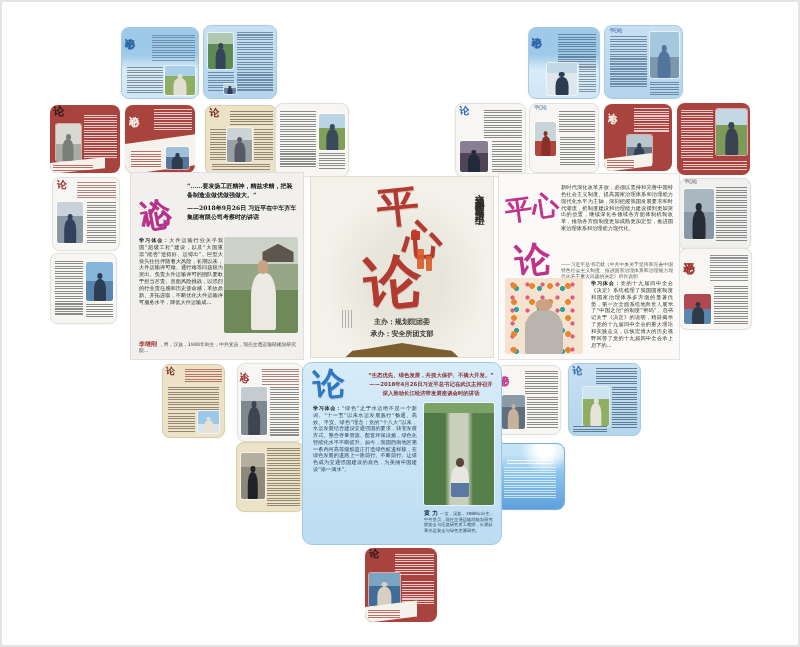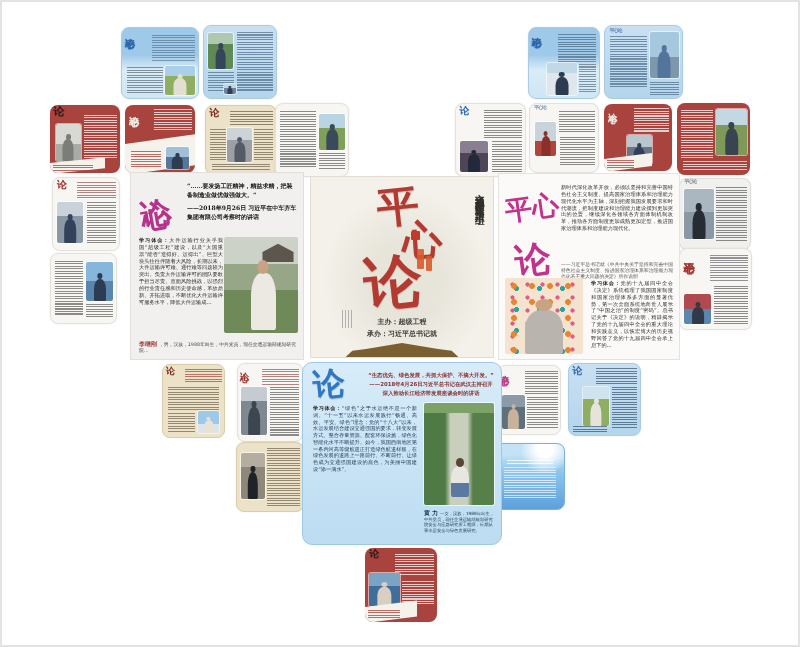--- a/index.html
+++ b/index.html
@@ -319,22 +319,22 @@
     <div class="cp g2">心</div>
     <div class="cp g3">论</div>
     <div class="vt">
       <span>交通规划青年</span><span>理论学习小组</span>
     </div>
     <div class="stamp"></div>
     <div class="seal s1"></div>
     <div class="seal s2"></div>
     <div class="inkmark"></div>
     <div class="hosts">
-      <div>主办：超级工程</div>
-      <div>承办：习近平总书记就</div>
+      <div>主办：规划院团委</div>
+      <div>承办：安全所团支部</div>
     </div>
     <div class="roof"></div>
   </div>
 
   <div class="bigcard cardB" style="left:498px;top:173px;width:180px;height:185px;">
     <div class="glB1">平心</div>
     <div class="glB2">论</div>
     <div class="pB jtext">新时代深化改革开放，必须以坚持和完善中国特色社会主义制度、提高国家治理体系和治理能力现代化水平为主轴，深刻把握我国发展要求和时代潮流，把制度建设和治理能力建设摆到更加突出的位置，继续深化各领域各方面体制机制改革，推动各方面制度更加成熟更加定型，推进国家治理体系和治理能力现代化。</div>
     <div class="aB jtext">——习近平总书记就《中共中央关于坚持和完善中国特色社会主义制度、推进国家治理体系和治理能力现代化若干重大问题的决定》所作说明</div>
     <div class="phB">

